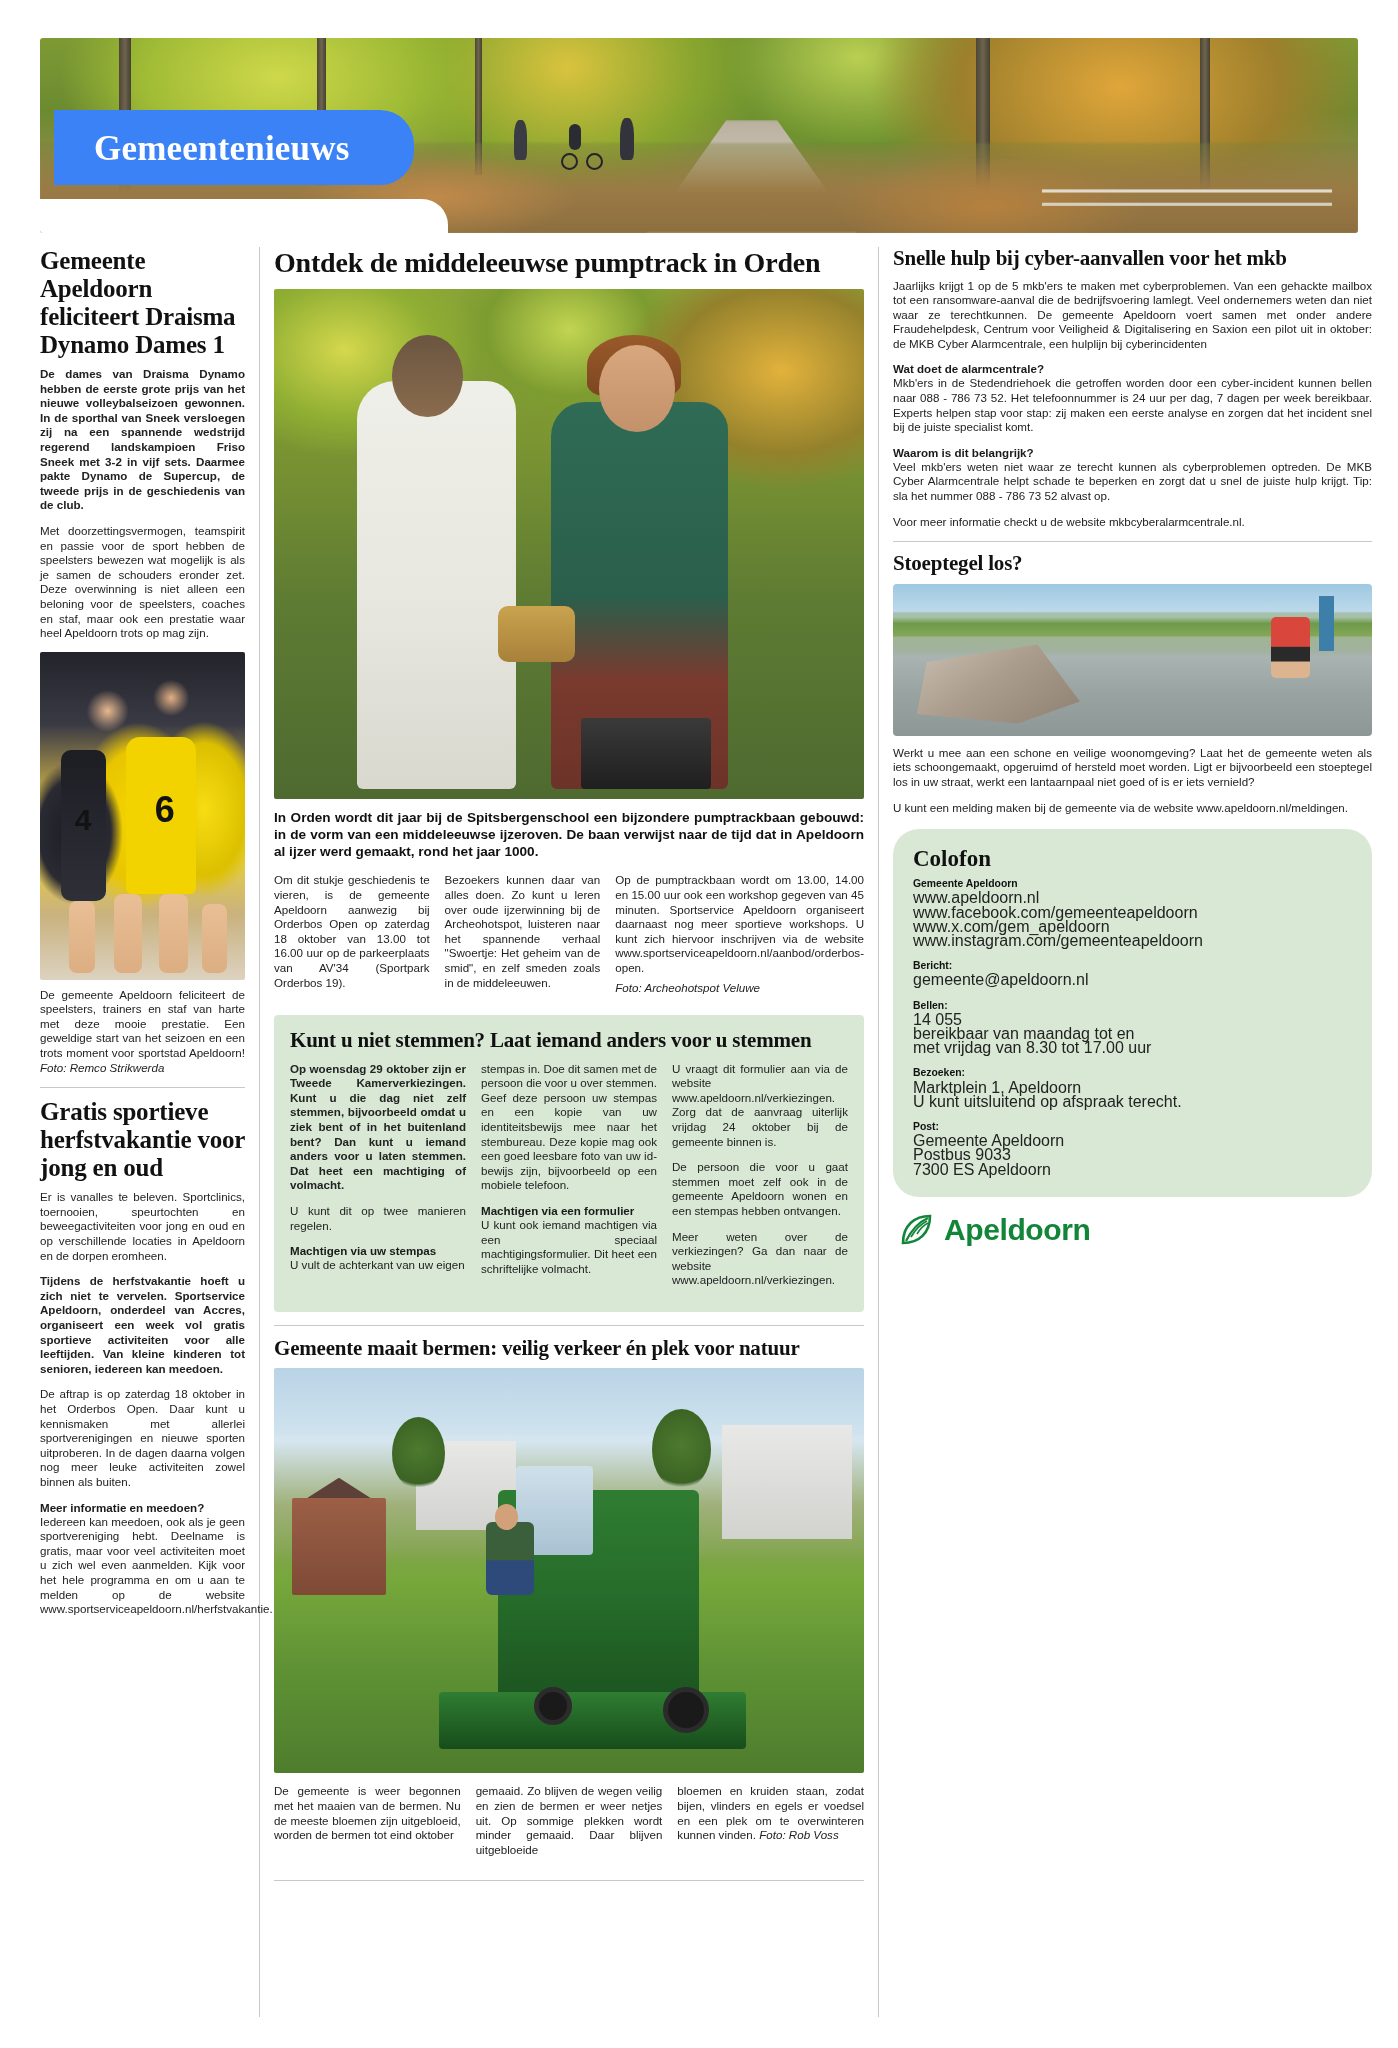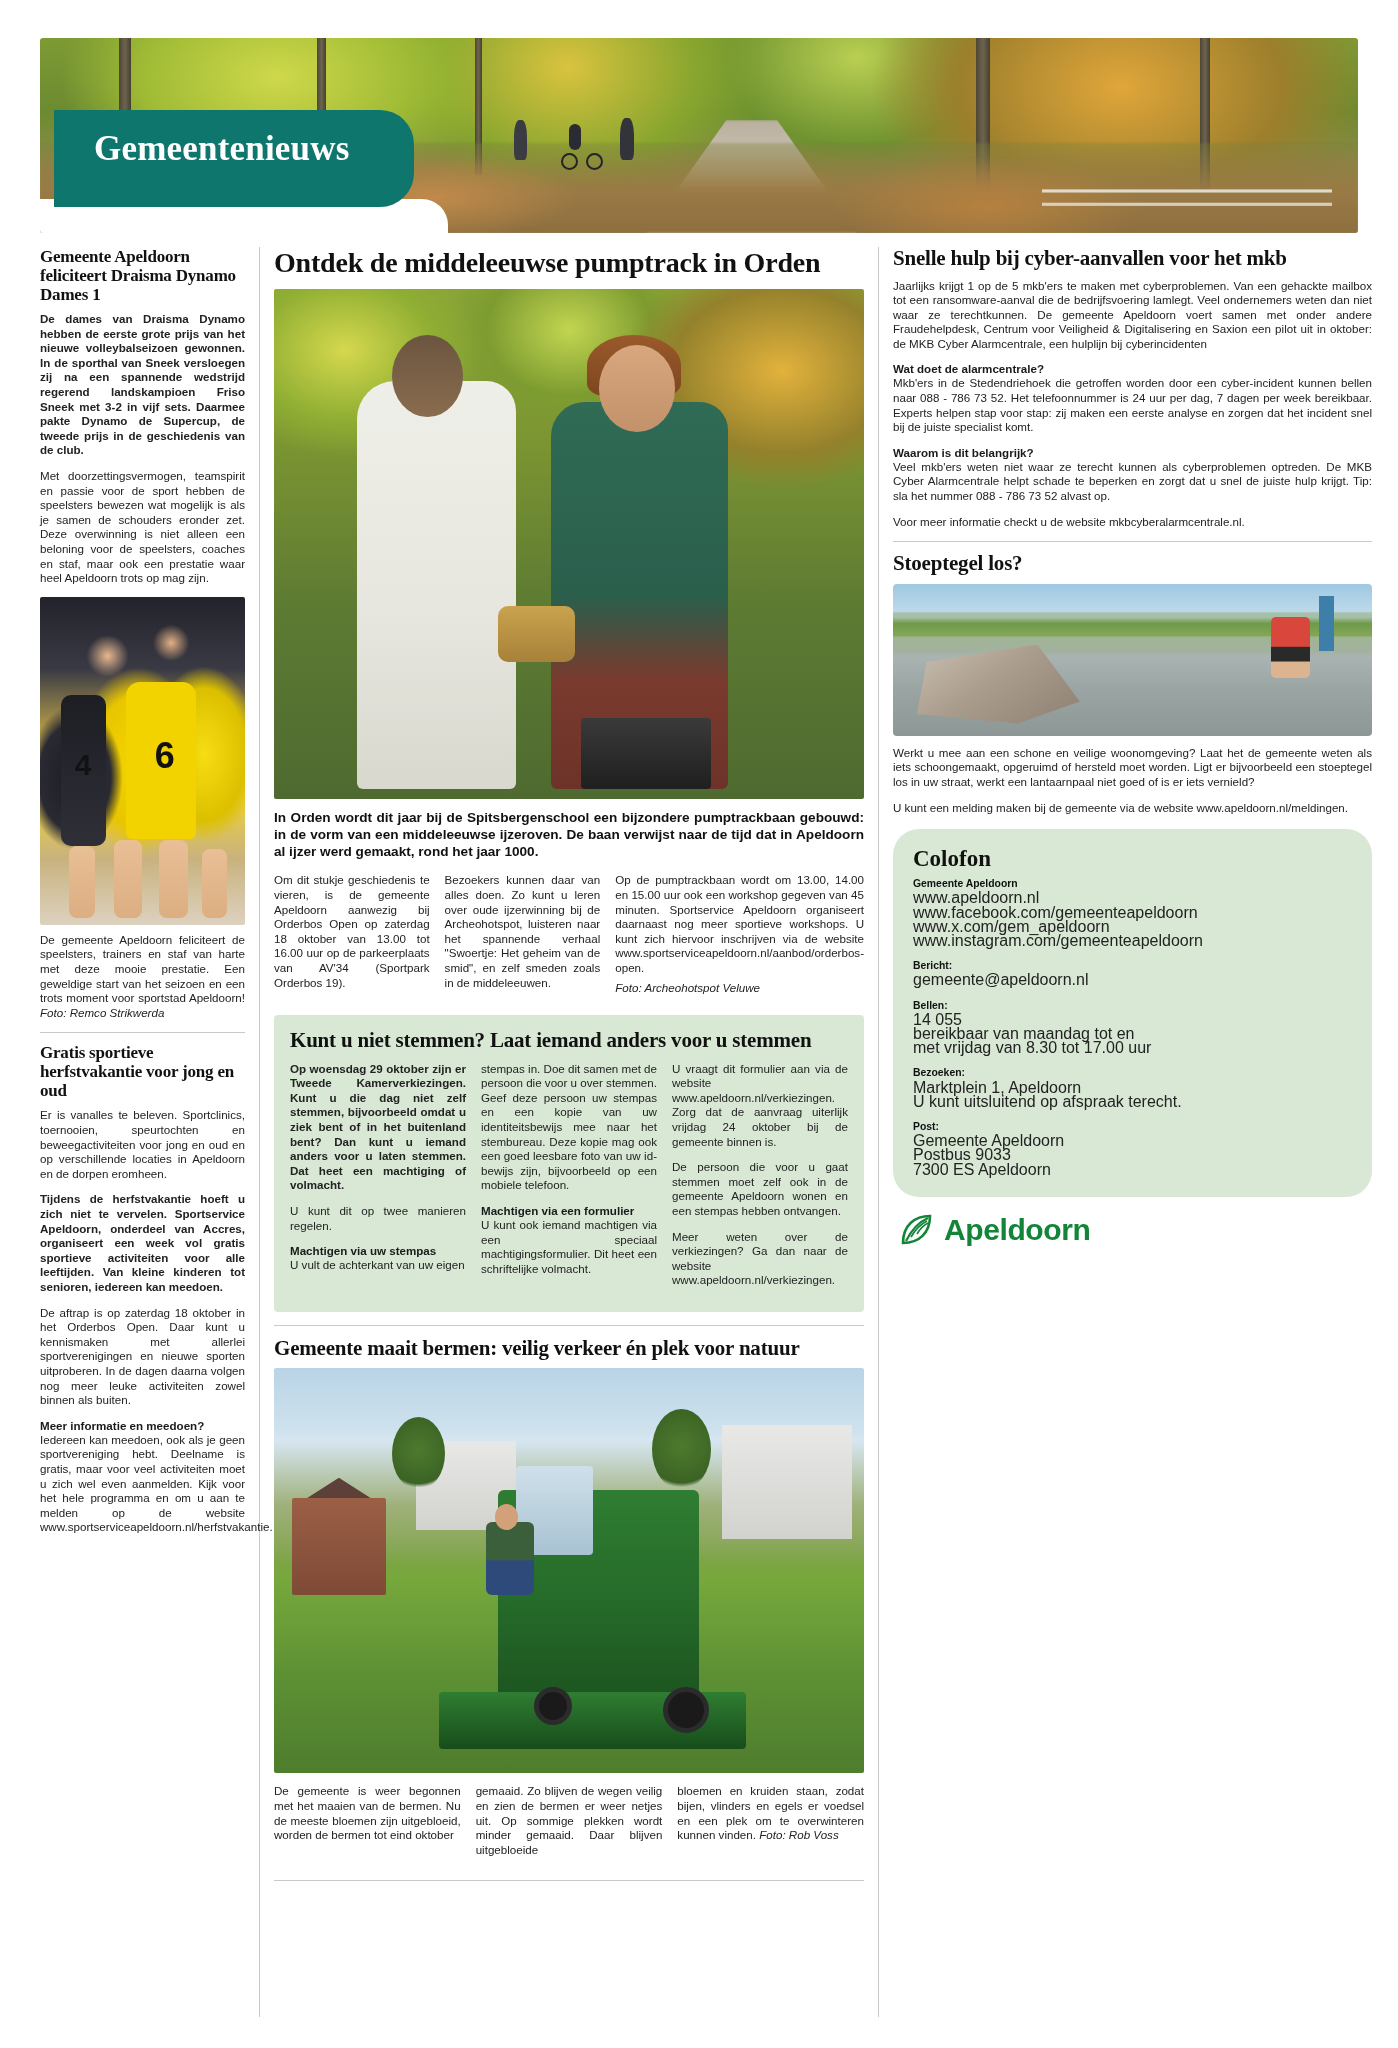--- a/index.html
+++ b/index.html
@@ -48,22 +48,22 @@
       linear-gradient(180deg, transparent 18%, rgba(235,235,228,.85) 20%, rgba(235,235,228,.85) 26%, transparent 28%),
       linear-gradient(180deg, transparent 52%, rgba(228,228,220,.8) 54%, rgba(228,228,220,.8) 60%, transparent 62%);
     filter: blur(.5px);
   }
   .mh-fig { position:absolute; border-radius:40% 40% 20% 20%; filter: blur(.4px); }
   .mh-bike {
     position:absolute; left:39.5%; top:44%; width:42px; height:46px;
   }
   .mh-badge {
     position: absolute; left: 14px; top: 72px;
-    background: #0f766e; color: #fff;
-    padding: 19px 64px 38px 40px;
+    background: #3b82f6; color: #fff;
+    padding: 19px 64px 16px 40px;
     border-radius: 0 34px 34px 0;
     font-family: "Liberation Serif", serif;
     font-size: 35px; font-weight: 700; letter-spacing: .2px;
   }
   .mh-notch {
     position:absolute; left:0; bottom:0; width:408px; height:34px;
     background:#fff; border-radius: 0 26px 0 0;
   }
 
   
@@ -76,21 +76,21 @@
   }
   .vrule { background: #c9c9c9; width: 1px; }
   .col { position: relative; }
 
   
   .hl-serif {
     font-family: "Liberation Serif", serif;
     font-weight: 700; color: #111;
     line-height: 1.12; letter-spacing: -0.2px;
   }
-  h2.small-head { font-size: 17px; margin-bottom: 8px; }
+  h2.small-head { font-size: 25px; margin-bottom: 8px; }
   h2.mid-head  { font-size: 21px; margin-bottom: 8px; }
   h1.big-head  { font-size: 28px; margin-bottom: 11px; }
 
   p.body {
     font-size: 11.6px; line-height: 14.6px;
     text-align: justify; color: #222;
     margin-bottom: 11px;
   }
   p.lead { font-weight: 700; }
   .sub { font-size: 11.6px; font-weight: 700; margin-bottom: 1px; }

